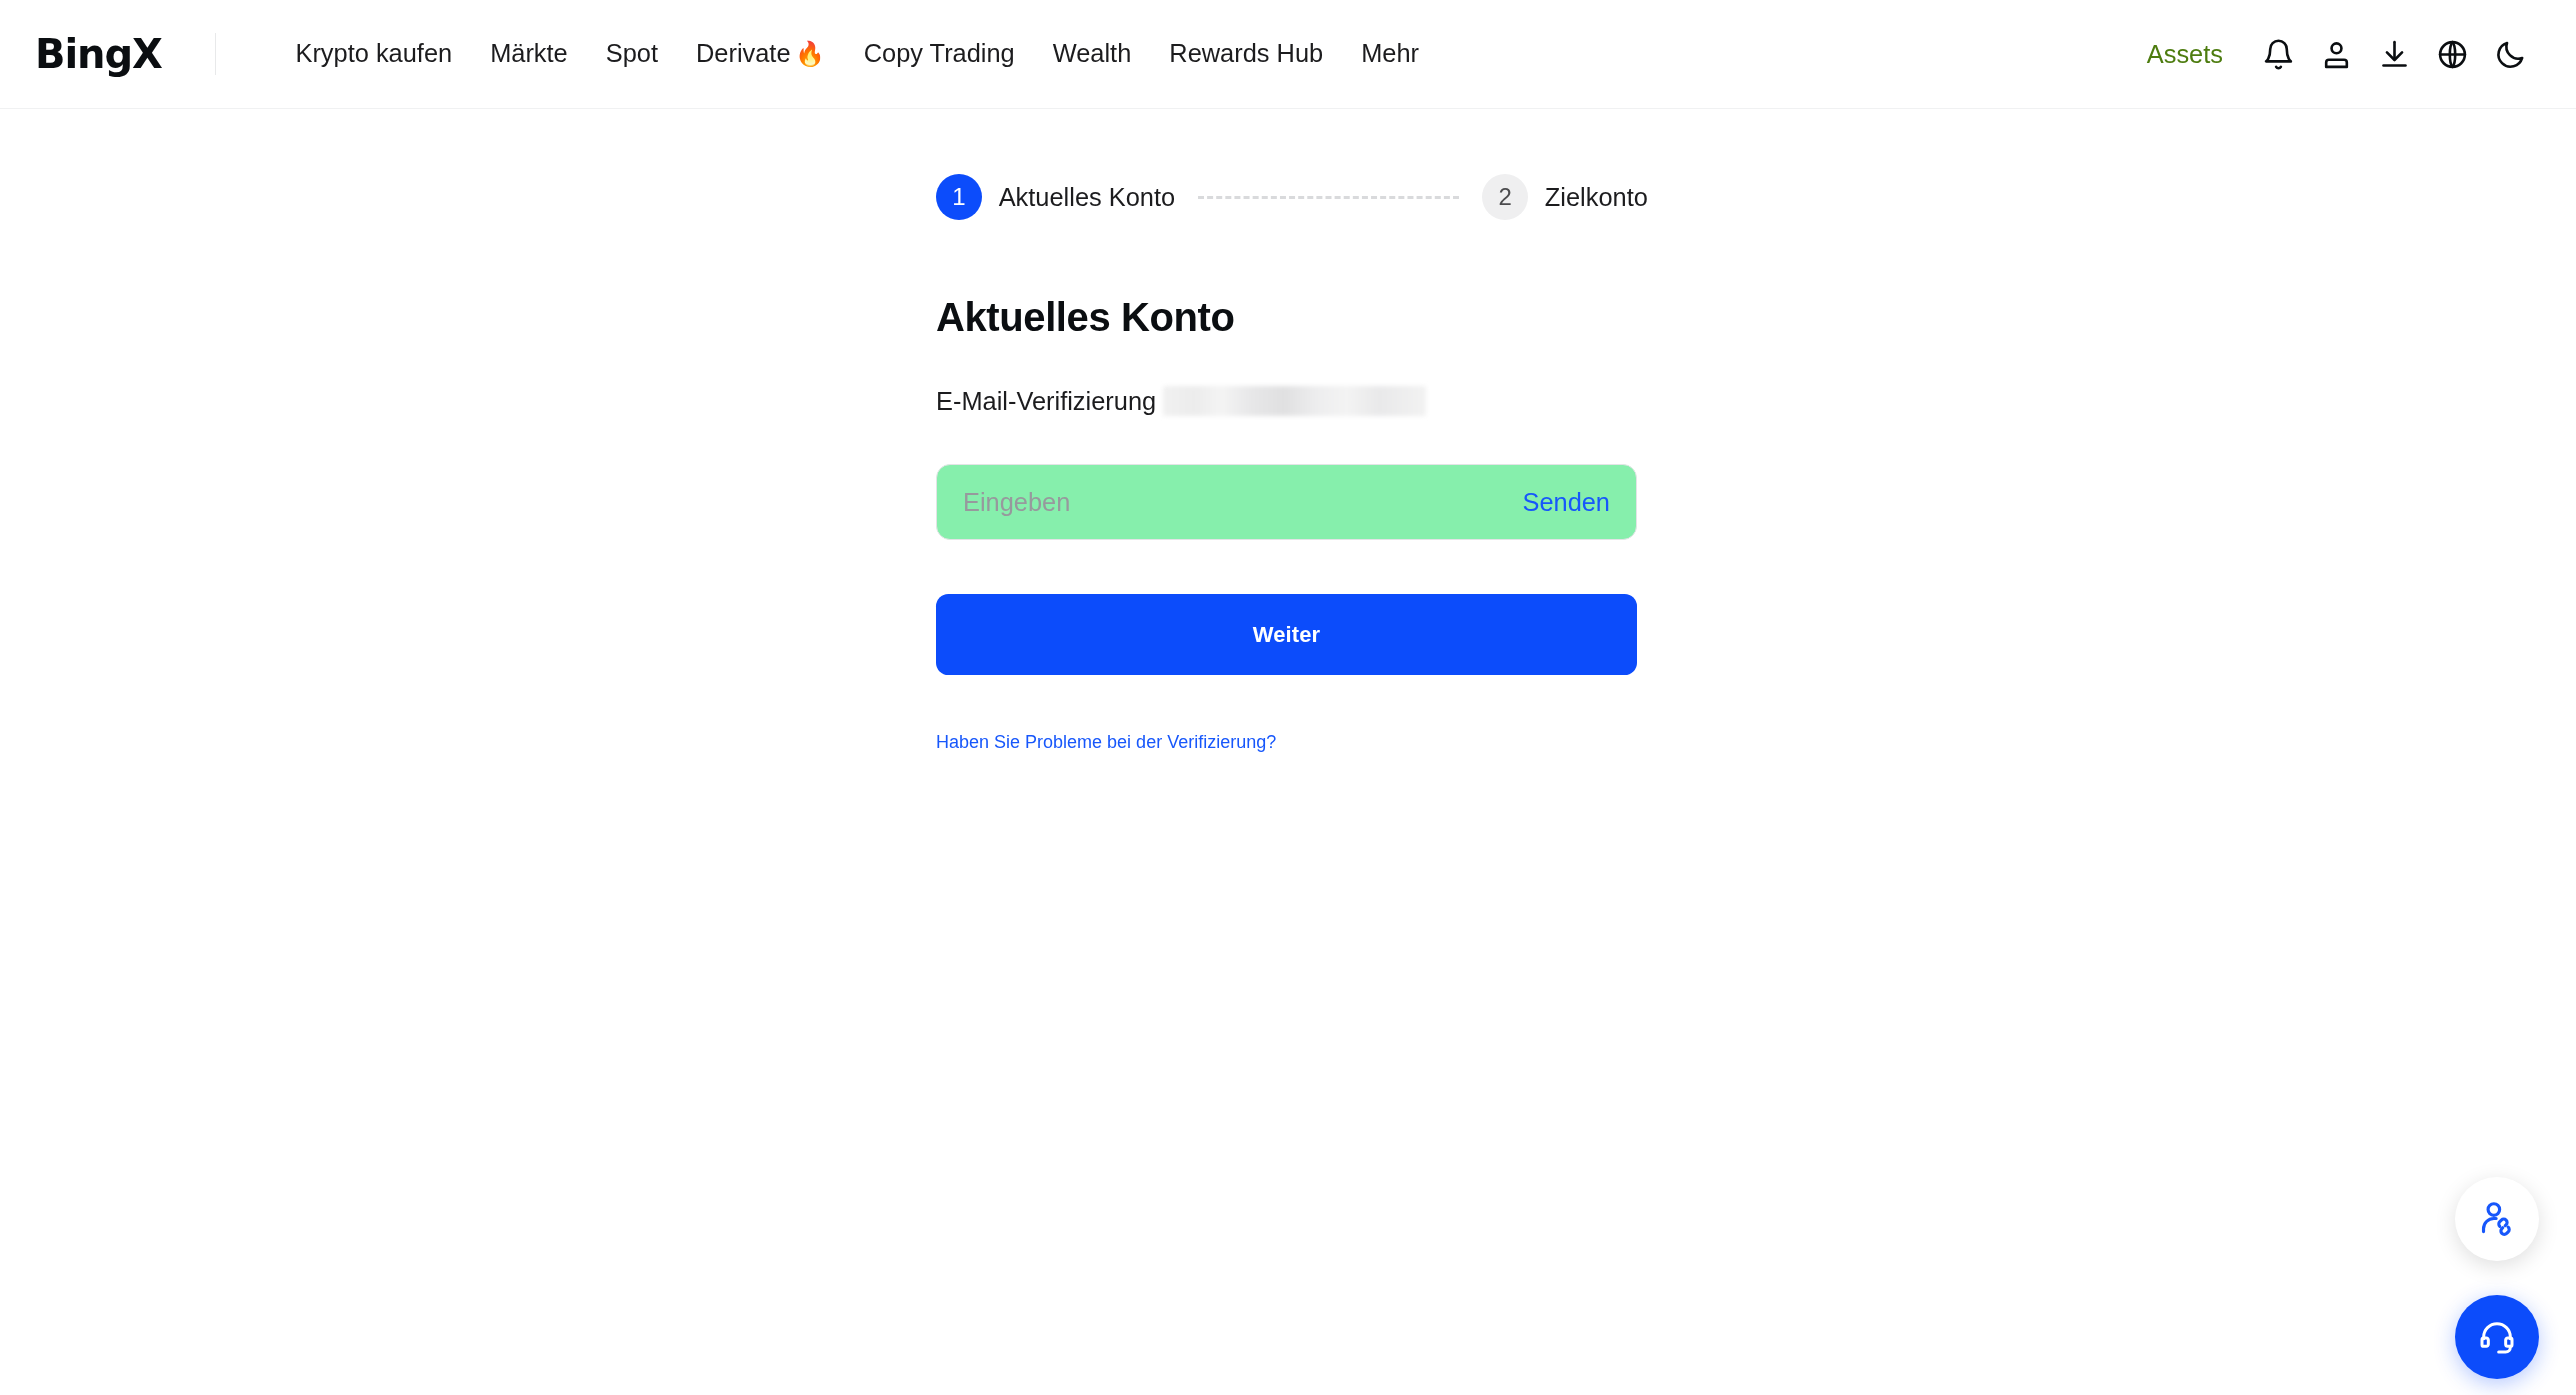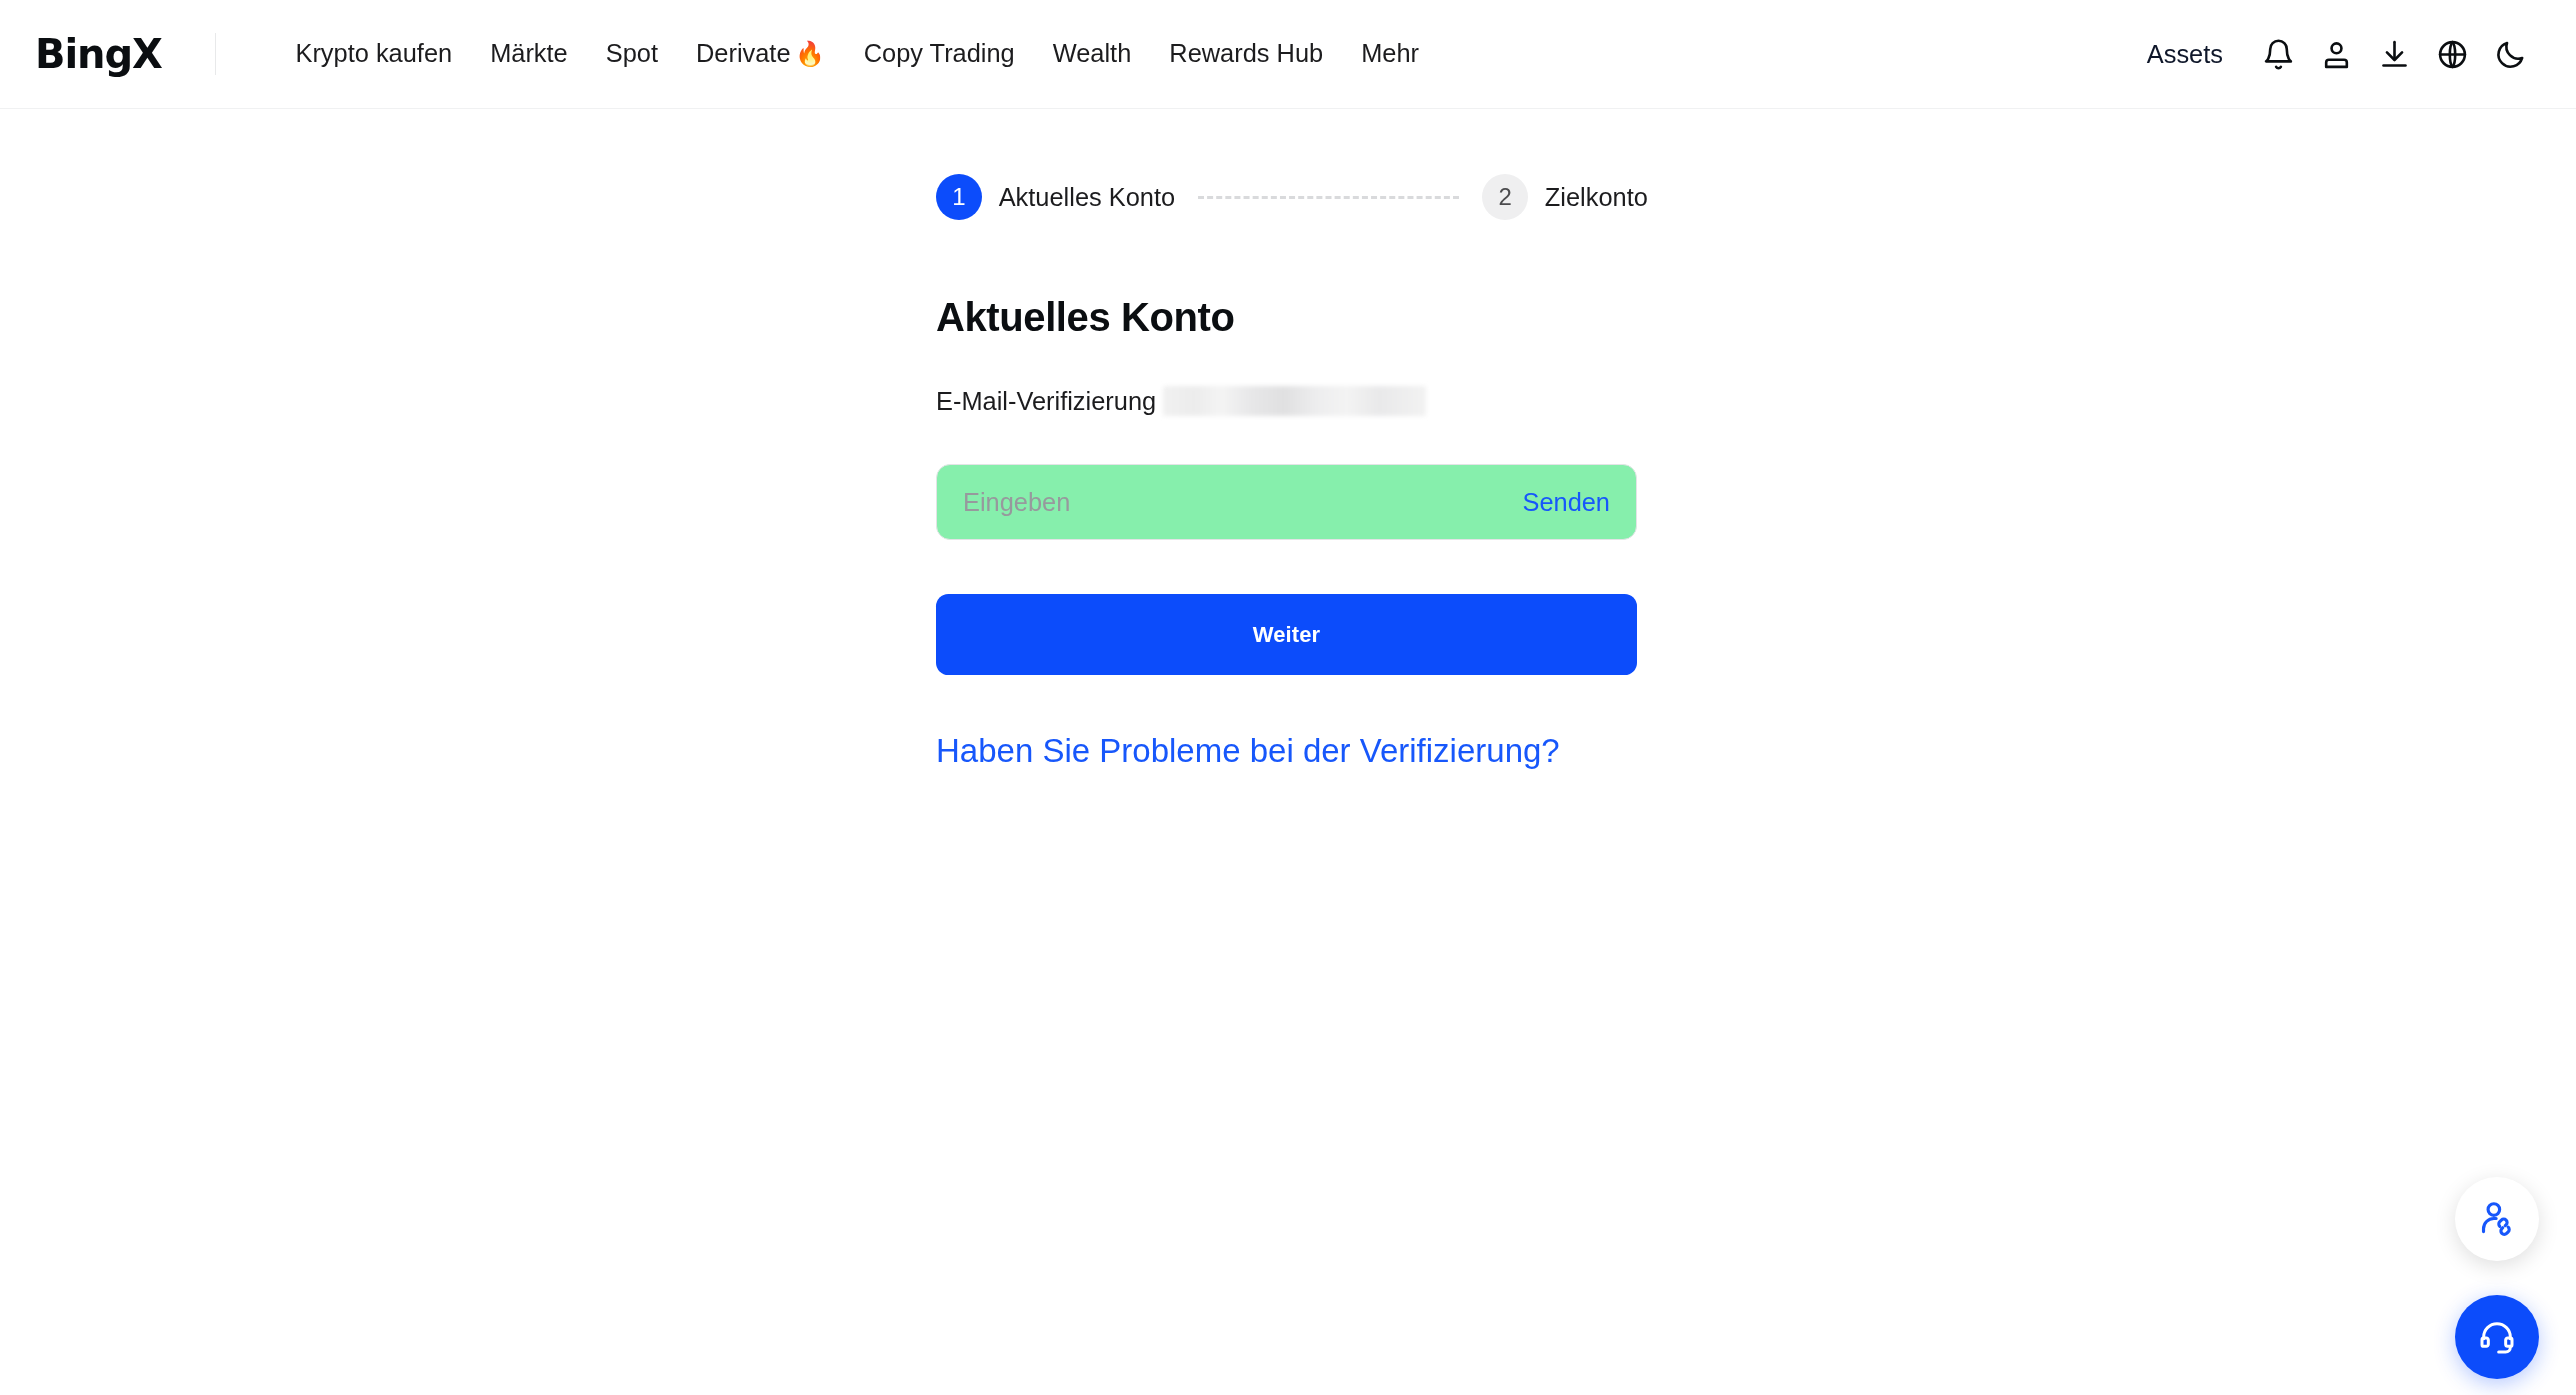--- a/index.html
+++ b/index.html
@@ -51,21 +51,21 @@
   .nav-emoji { font-size:24px; line-height:1; }
 
   .header-right {
     margin-left:auto;
     margin-right:37px;
     display:flex; align-items:center;
     gap:0;
   }
   .assets-link {
     font-size:25.4px;
-    color:#0f172a;
+    color:#4d7c0f;
     white-space:nowrap;
     cursor:pointer;
     padding:0 26px;
   }
   .hicon {
     width:58px; height:58px;
     display:flex; align-items:center; justify-content:center;
     cursor:pointer;
   }
   .hicon svg { display:block; }
@@ -162,21 +162,21 @@
     border:none; border-radius:12.3px;
     color:#ffffff;
     font-family:"Liberation Sans", sans-serif;
     font-size:22px; font-weight:700;
     cursor:pointer;
     letter-spacing:0.1px;
   }
 
   .help-link {
     position:absolute; top:732px; left:0;
-    font-size:33px;
+    font-size:18px;
     color:#1757fb;
     cursor:pointer;
     white-space:nowrap;
   }
 
   
   .fab {
     position:absolute;
     width:84px; height:84px;
     border-radius:50%;

